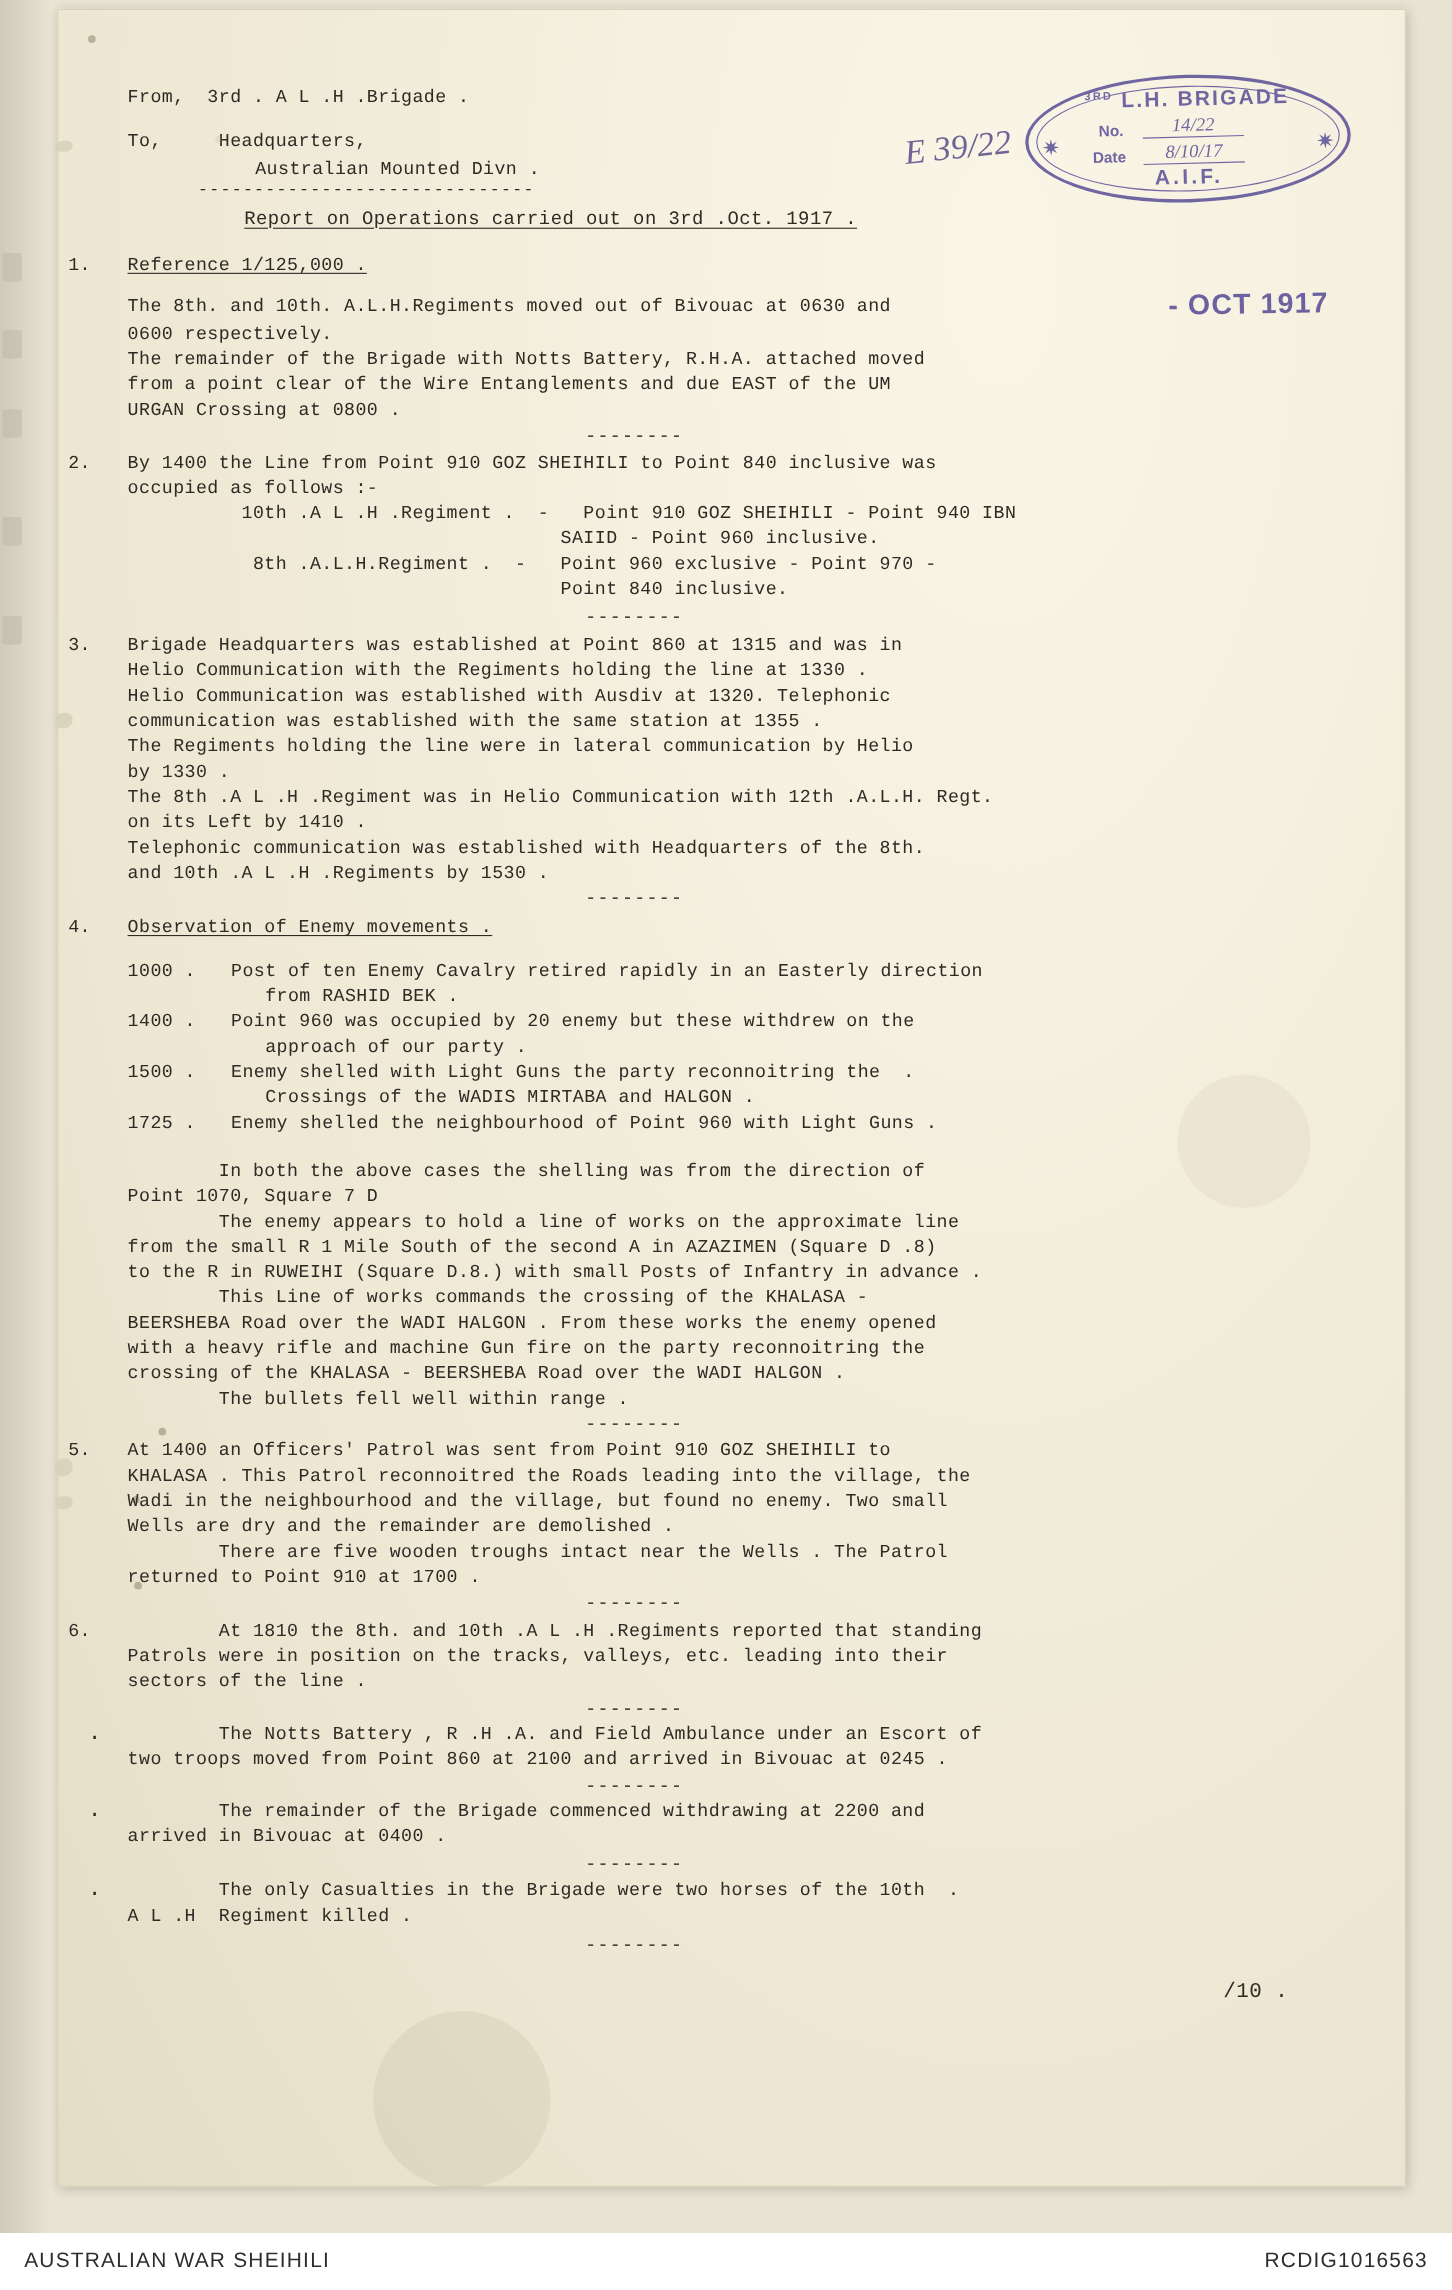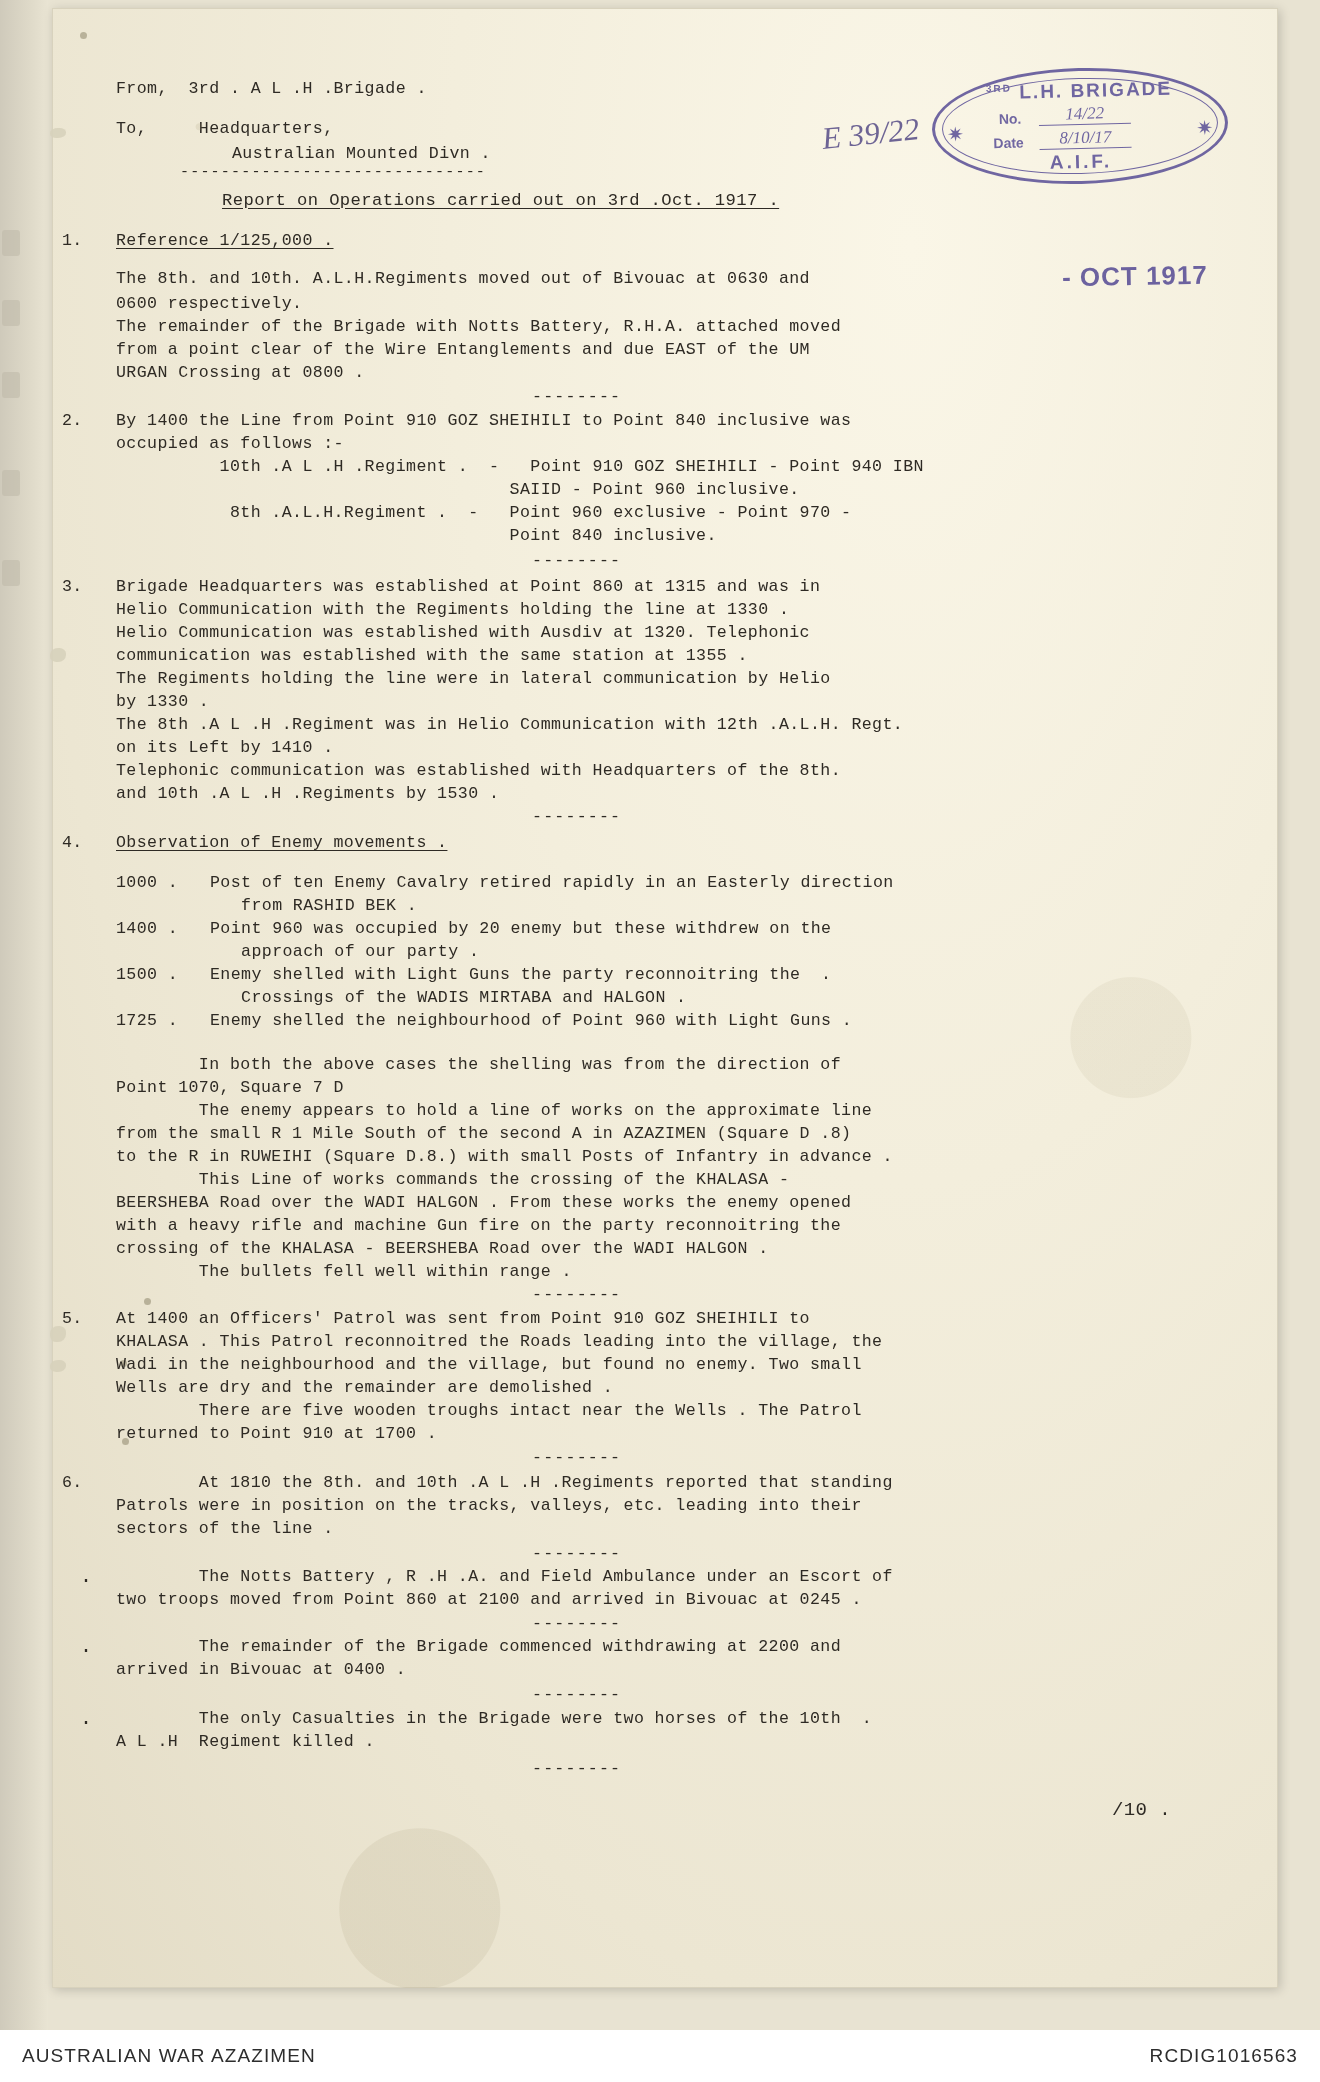--- a/index.html
+++ b/index.html
@@ -317,15 +317,15 @@
       <div class="tl" style="left:64px; top:1698px">        The only Casualties in the Brigade were two horses of the 10th  .</div>
       <div class="tl" style="left:64px; top:1721px">A L .H  Regiment killed .</div>
       <div class="dash" style="left:480px;top:1748px">--------</div>
 
       <div class="tl" style="left:1060px;top:1790px;font-size:19px">/10 .</div>
     </div>
   </div>
 </div>
 
 <div id="footer">
-  <span>AUSTRALIAN WAR AZAZIMEN</span>
+  <span>AUSTRALIAN WAR SHEIHILI</span>
   <span>RCDIG1016563</span>
 </div>
 
 </body></html>

